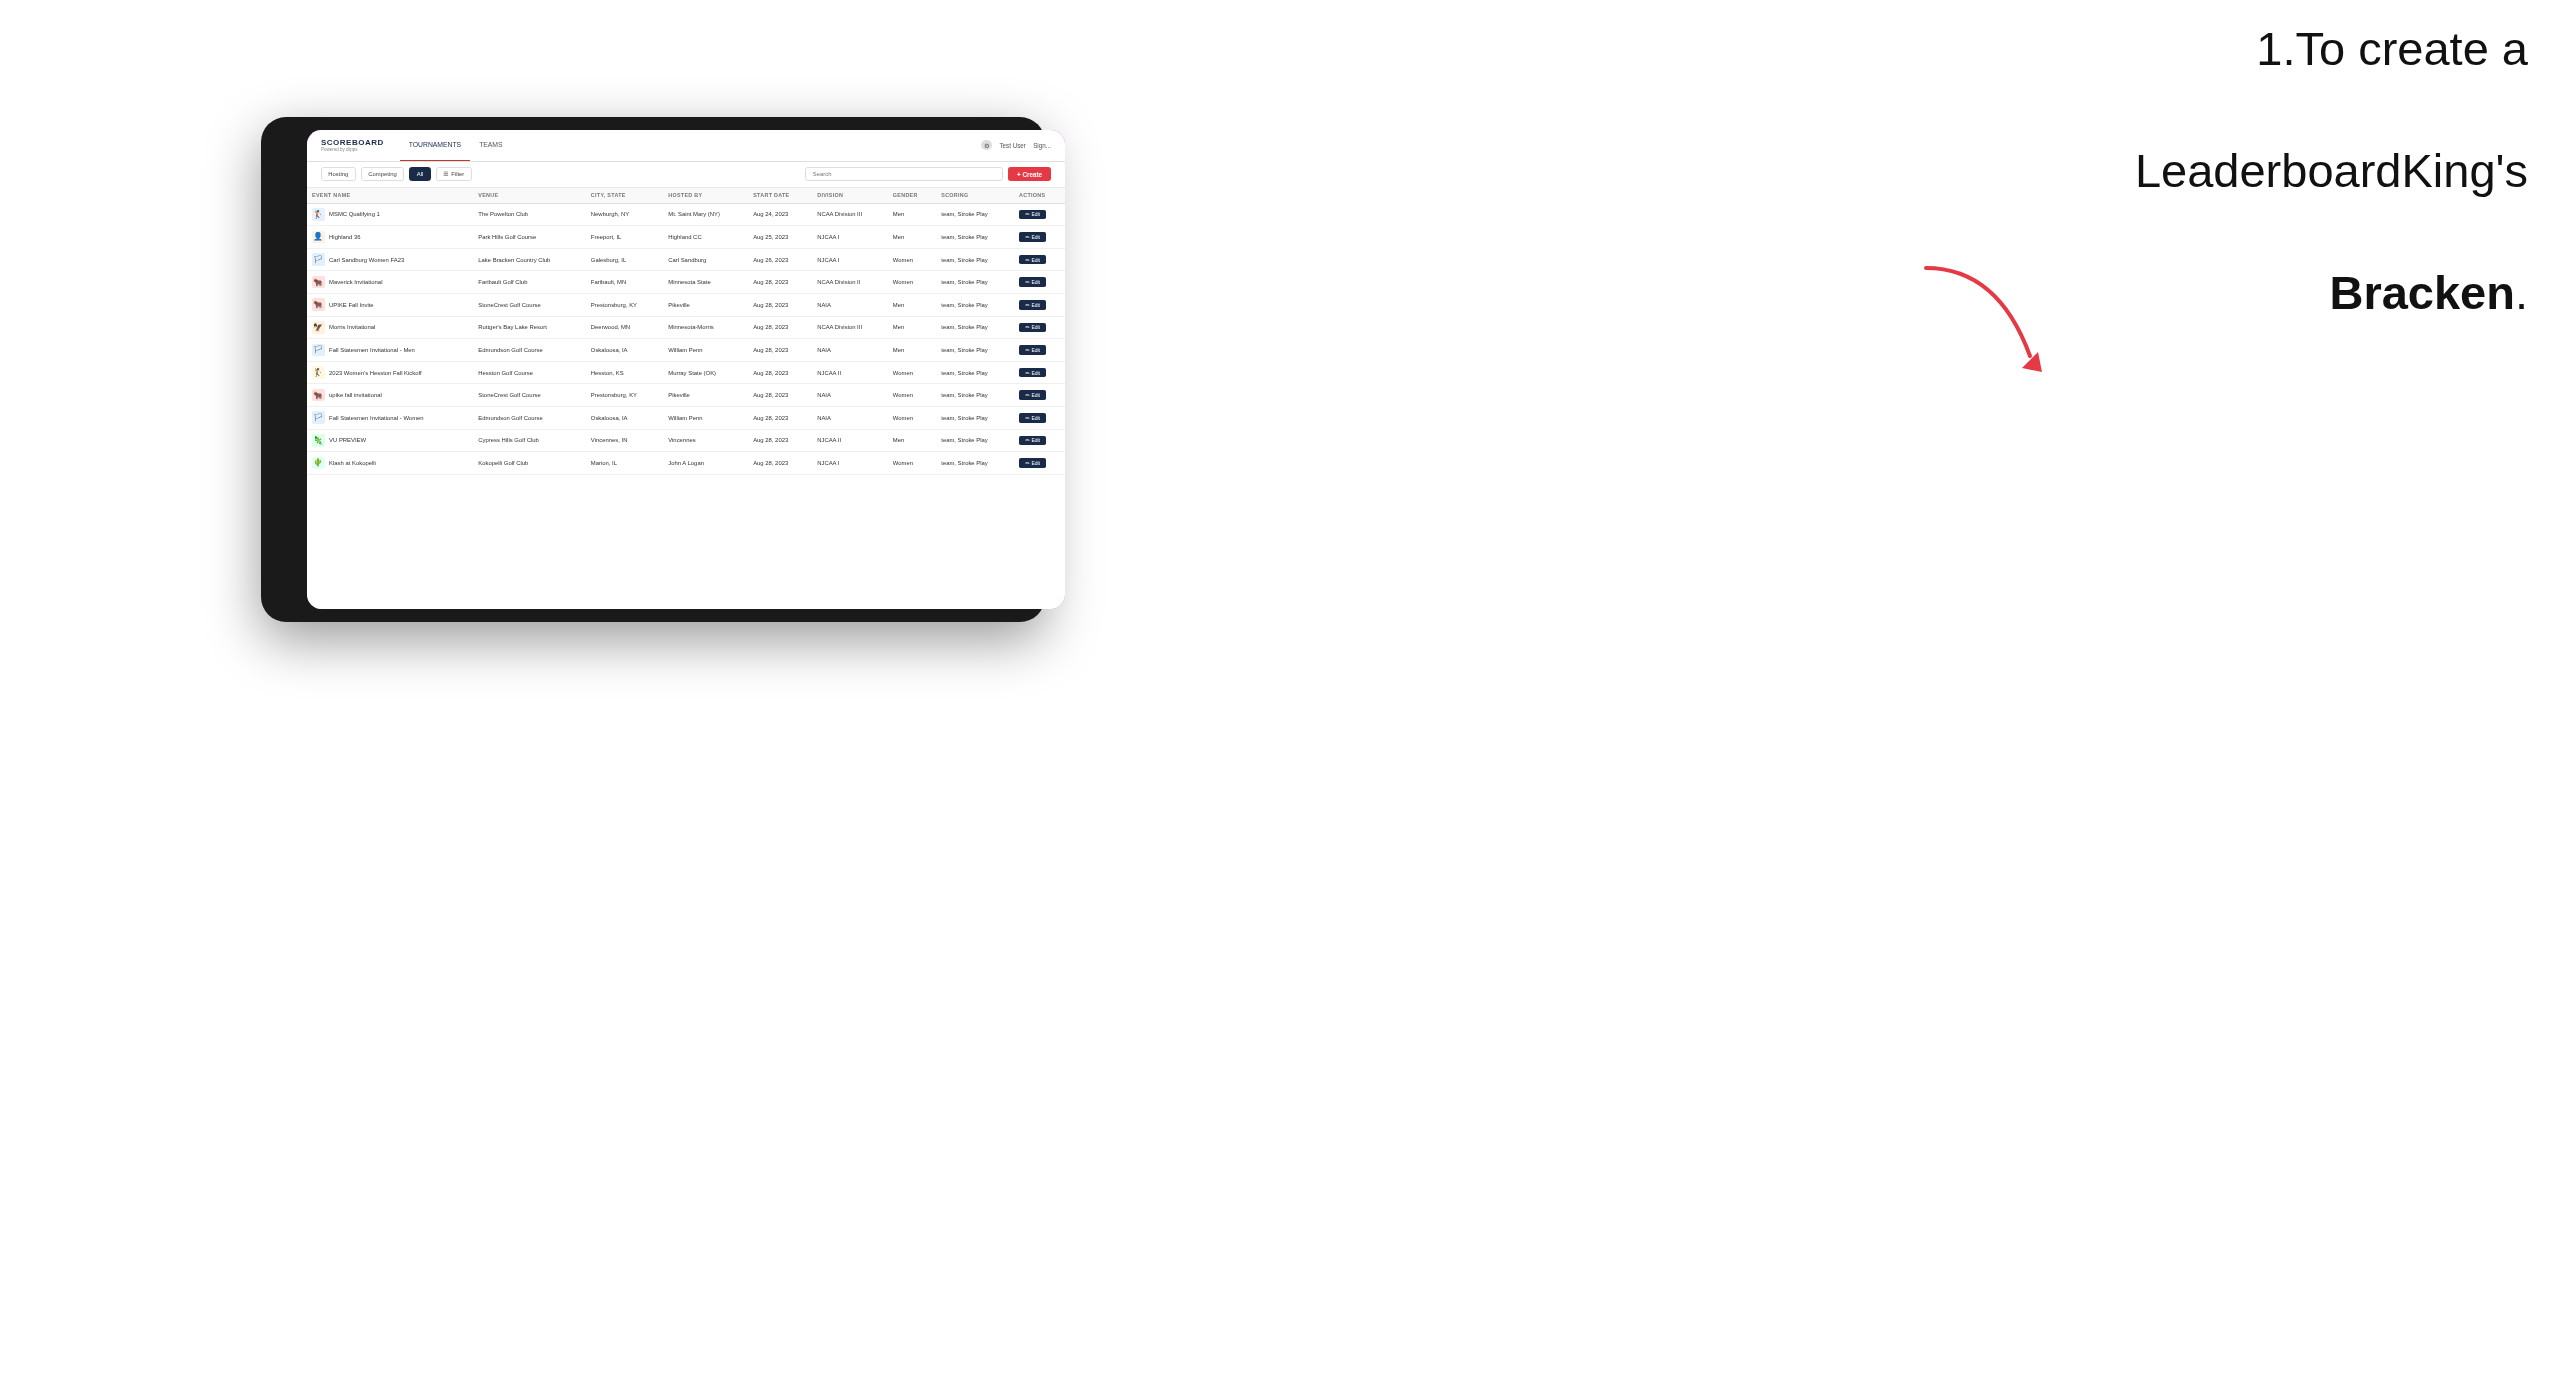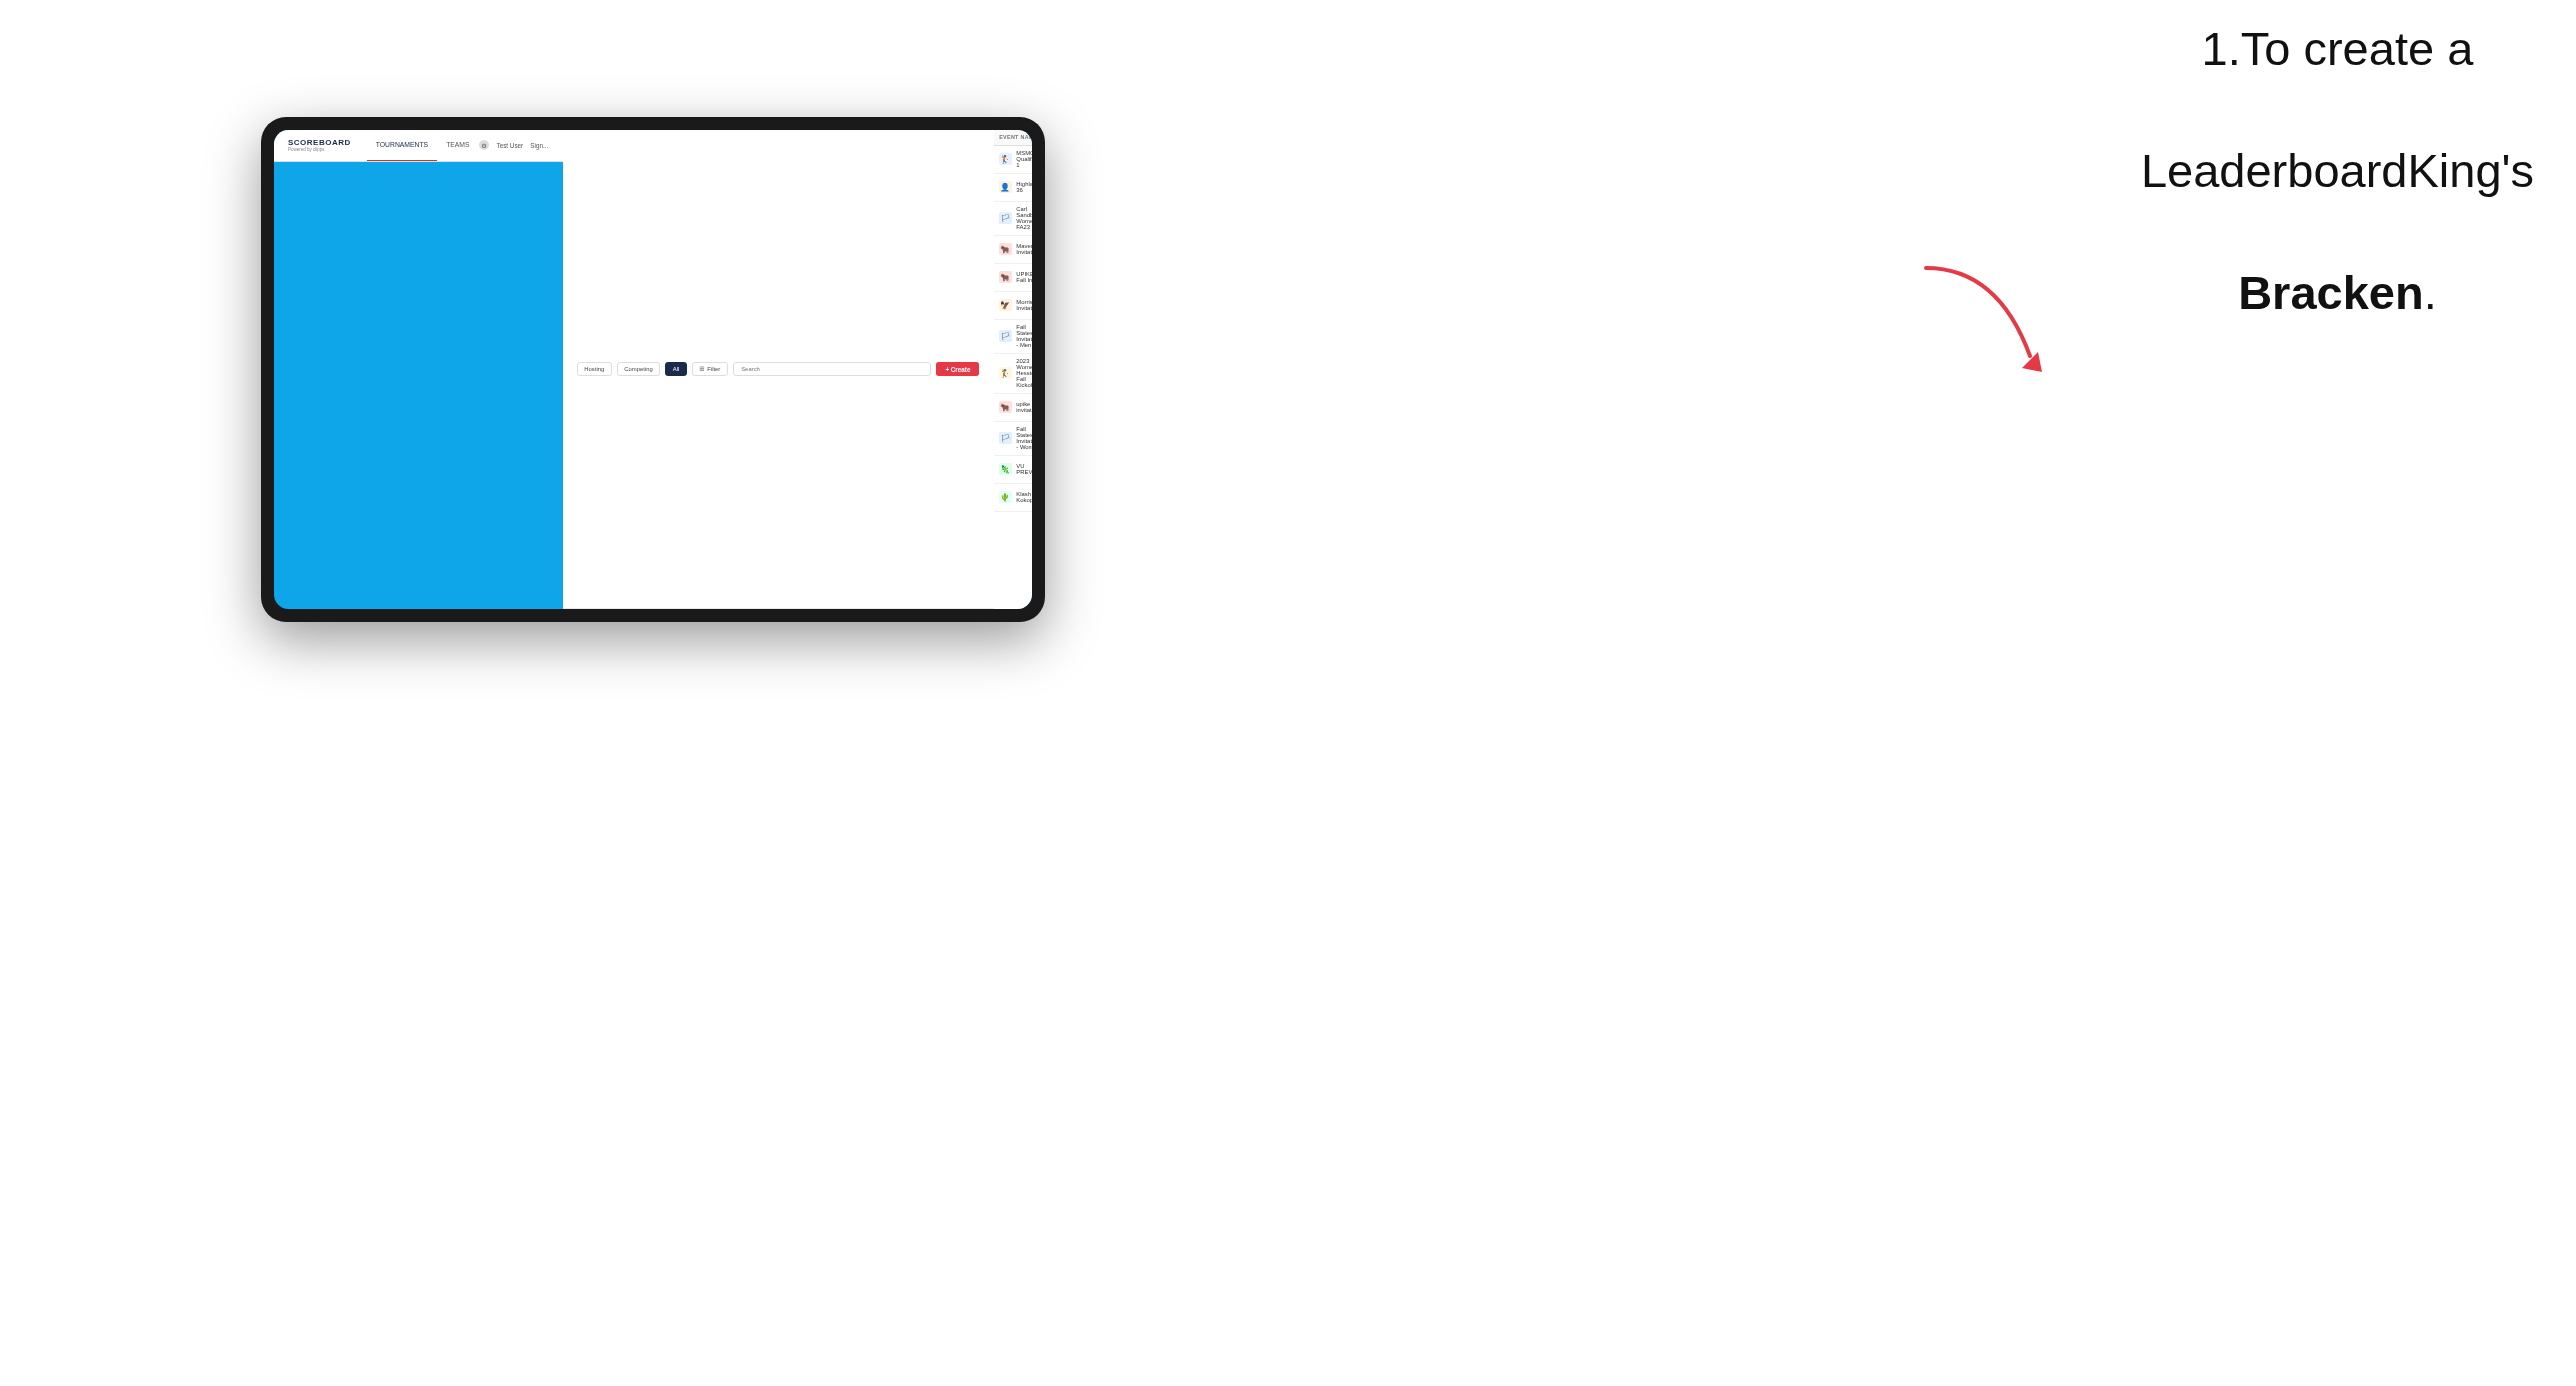--- a/index.html
+++ b/index.html
@@ -9,26 +9,26 @@
       width: 2576px;
       height: 1386px;
       position: relative;
       overflow: hidden;
     }
 
     
     .annotation {
       position: absolute;
       top: 18px;
-      right: 42px;
+      right: 48px;
       font-size: 47px;
       line-height: 1.3;
       color: #111;
       max-width: 559px;
-      text-align: center;
+      text-align: right;
     }
     .annotation strong { font-weight: 900; }
 
     
     .arrow-container {
       position: absolute;
       top: 234px;
       right: 541px;
       width: 198px;
       height: 162px;
@@ -44,25 +44,26 @@
       height: 505px;
       background: #1a1a1a;
       border-radius: 25px;
       box-shadow: 0 18px 54px rgba(0,0,0,0.4);
       padding: 12.6px;
     }
 
     .tablet-screen {
       width: 100%;
       height: 100%;
-      background: #0ea5e9;
+      background: #d946ef;
       border-radius: 14.4px;
       overflow: hidden;
       display: flex;
-      flex-direction: row;
+      flex-direction: column;
+      margin-left: 33px;
     }
 
     
     .app-header {
       background: #ffffff;
       border-bottom: 0.9px solid #e0e0e0;
       padding: 0 14.4px;
       display: flex;
       align-items: center;
       height: 32px;

